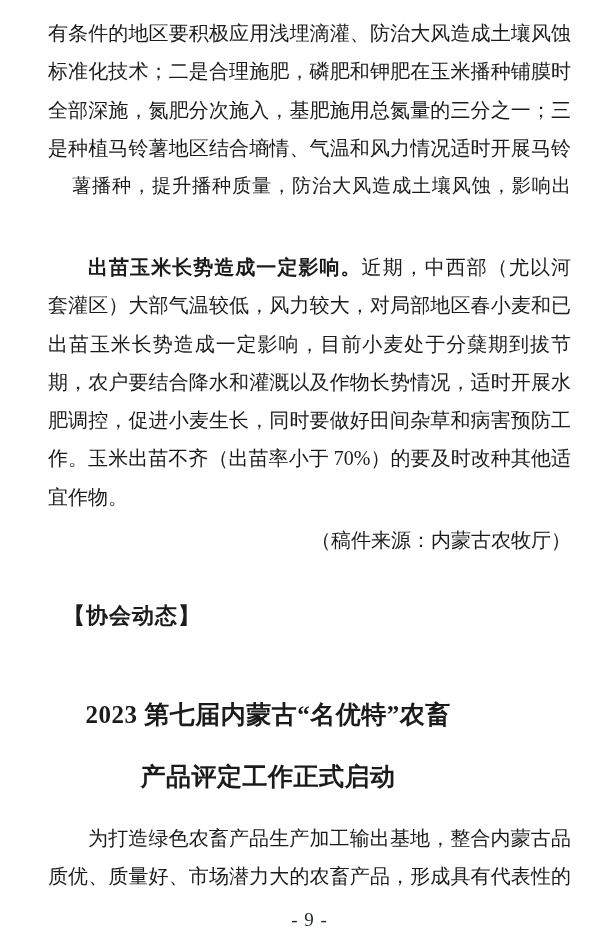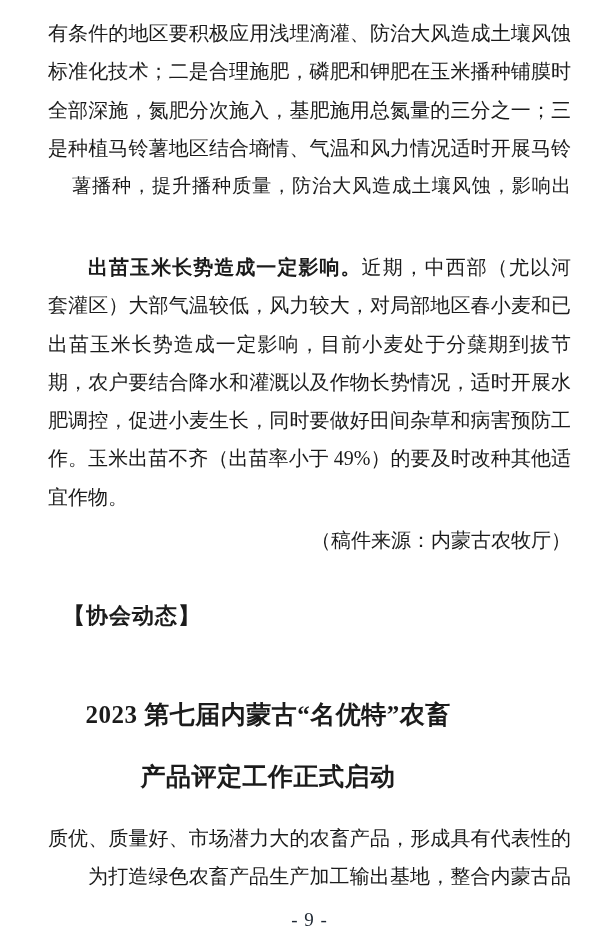--- a/index.html
+++ b/index.html
@@ -73,31 +73,31 @@
   <div class="line">是种植马铃薯地区结合墒情、气温和风力情况适时开展马铃</div>
   <div class="line tight">薯播种，提升播种质量，防治大风造成土壤风蚀，影响出苗。</div>
 </div>
 
 <div class="abs col bodytext" style="top:248px;">
   <div class="line indent2"><span class="lead-bold">出苗玉米长势造成一定影响。</span><span>近期，中西部（尤以河</span></div>
   <div class="line">套灌区）大部气温较低，风力较大，对局部地区春小麦和已</div>
   <div class="line">出苗玉米长势造成一定影响，目前小麦处于分蘖期到拔节</div>
   <div class="line">期，农户要结合降水和灌溉以及作物长势情况，适时开展水</div>
   <div class="line">肥调控，促进小麦生长，同时要做好田间杂草和病害预防工</div>
-  <div class="line">作。玉米出苗不齐（出苗率小于 49%）的要及时改种其他适</div>
+  <div class="line">作。玉米出苗不齐（出苗率小于 70%）的要及时改种其他适</div>
   <div class="line no-j">宜作物。</div>
 </div>
 
 <div class="abs col source-line" style="top:521px;">（稿件来源：内蒙古农牧厅）</div>
 
 <div class="abs section-header" style="left:63px; top:600px;">【协会动态】</div>
 
 <div class="abs article-title" style="left:48px; top:684px; width:440px;">
   <div>2023 第七届内蒙古“名优特”农畜</div>
   <div>产品评定工作正式启动</div>
 </div>
 
 <div class="abs col bodytext" style="top:819px;">
+  <div class="line indent2">为打造绿色农畜产品生产加工输出基地，整合内蒙古品</div>
   <div class="line">质优、质量好、市场潜力大的农畜产品，形成具有代表性的</div>
-  <div class="line indent2">为打造绿色农畜产品生产加工输出基地，整合内蒙古品</div>
 </div>
 
 <div class="abs col page-number" style="top:906px;">- 9 -</div>
 
 </body></html>

